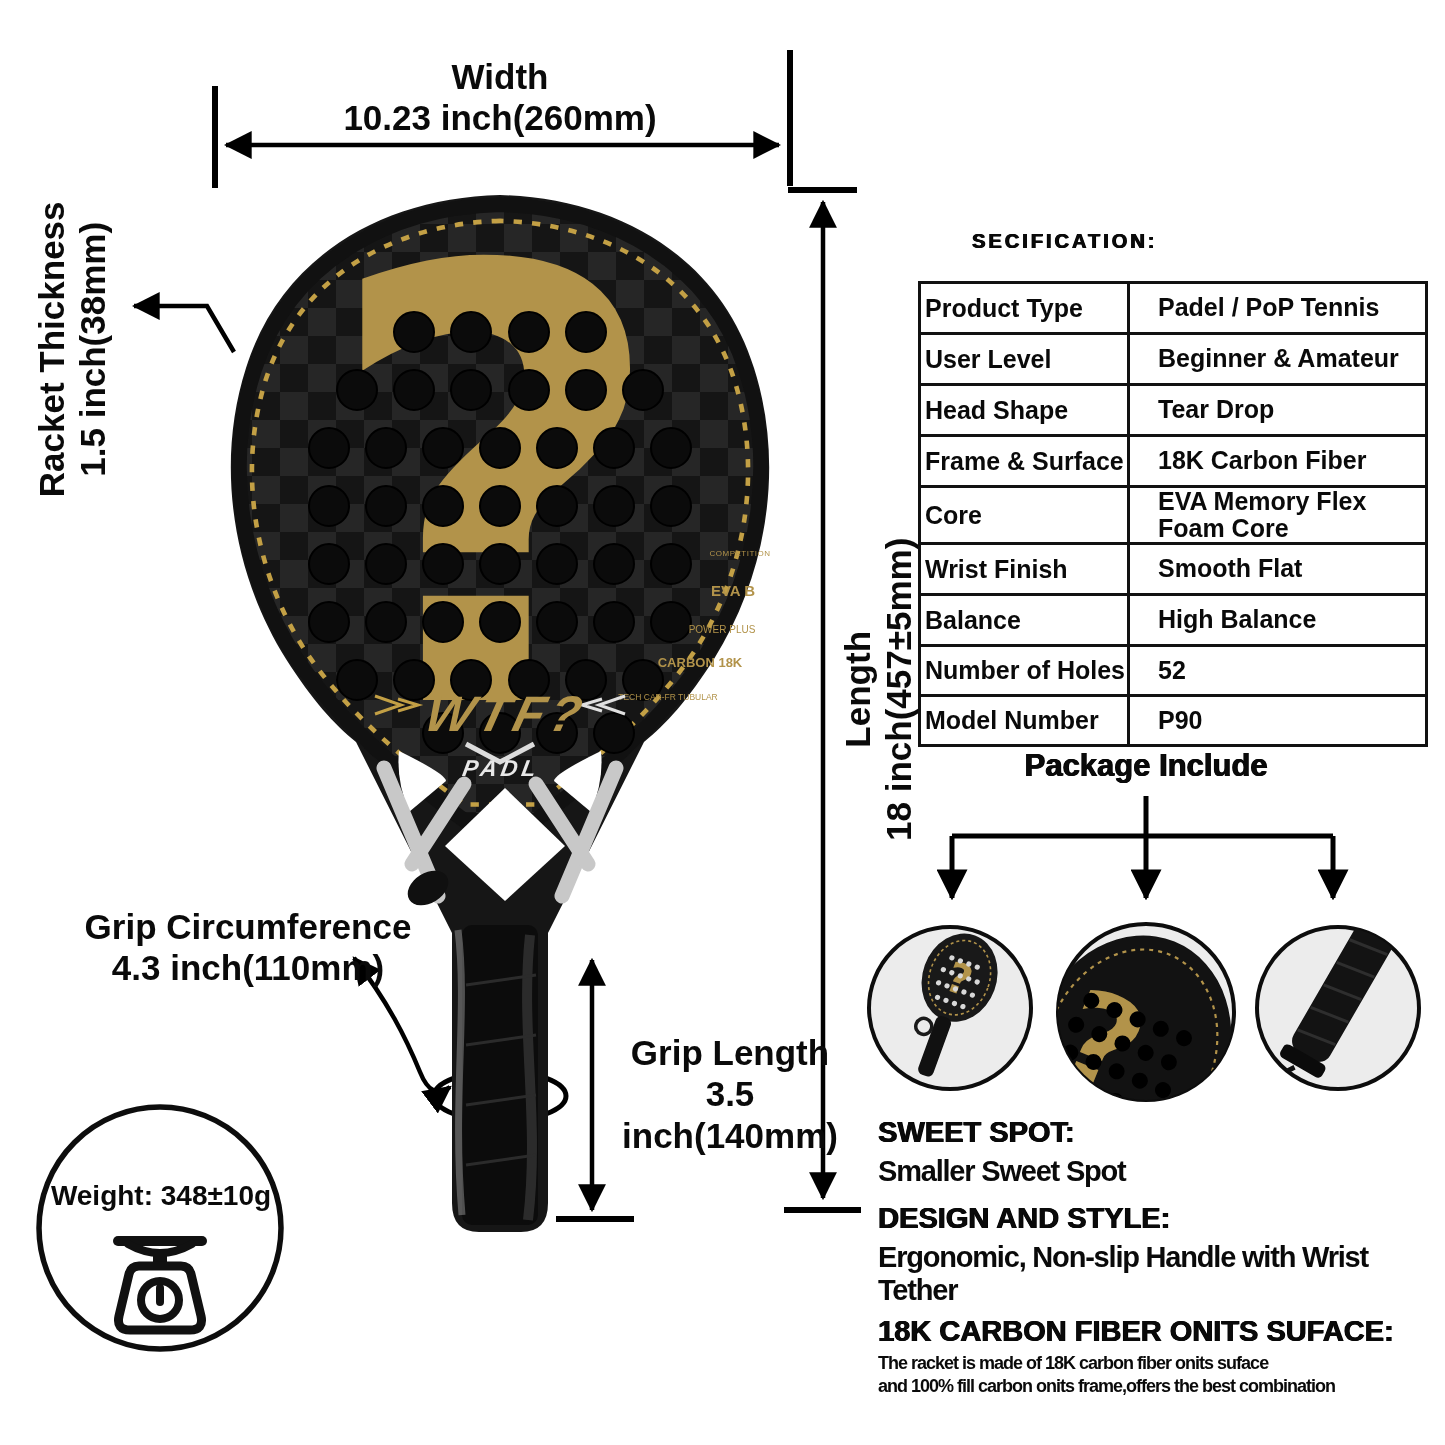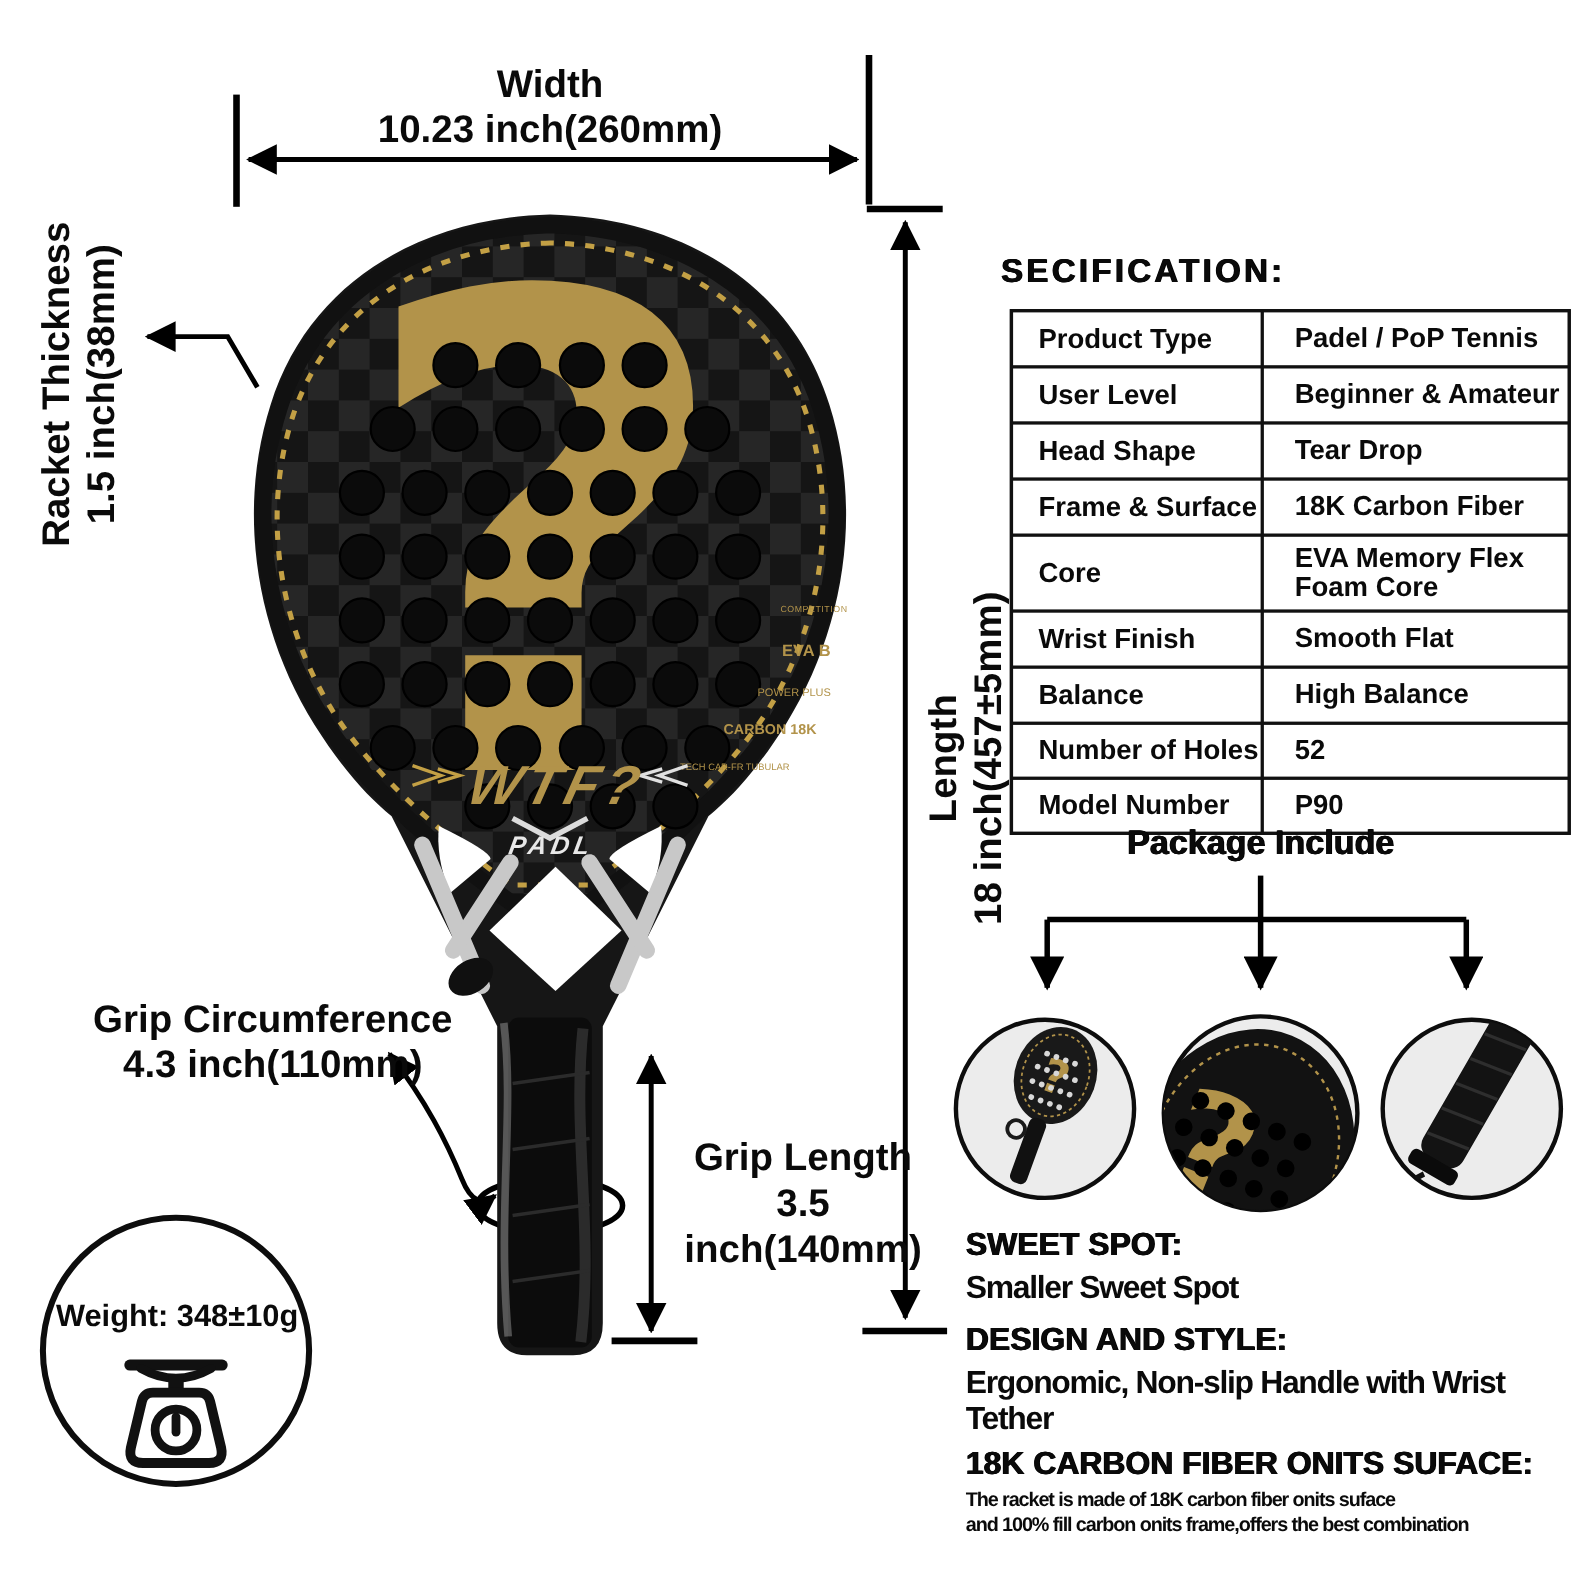--- a/index.html
+++ b/index.html
@@ -6,26 +6,26 @@
   #canvas{position:relative;width:1445px;height:1445px;background:#fff;overflow:hidden;
           font-family:"Liberation Sans",sans-serif;color:#0a0a0a;}
   #art{position:absolute;left:0;top:0;z-index:1;}
   .txt{position:absolute;z-index:2;}
   .center{text-align:center;}
   .b{font-weight:bold;}
   .heavy{font-weight:bold;text-shadow:0.7px 0 0 #000,-0.4px 0 0 #000;}
   .dim-label{font-size:35px;font-weight:bold;line-height:1.18;}
   .rot{transform:rotate(-90deg);}
   
-  .spec-title{left:910px;top:230px;font-size:30px;letter-spacing:3px;}
+  .spec-title{left:972px;top:230px;font-size:20px;letter-spacing:3px;}
   .spec-table{position:absolute;left:918px;top:281px;width:504px;z-index:2;
               border:3px solid #111;background:#111;display:flex;flex-direction:column;gap:3px;}
   .spec-row{display:flex;gap:3px;}
   .spec-cell{background:#fff;display:flex;align-items:center;font-weight:bold;font-size:25px;}
-  .spec-label{width:202px;padding-left:23px;flex:none;}
+  .spec-label{width:202px;padding-left:4px;flex:none;}
   .spec-value{flex:1;padding-left:28px;line-height:1.1;}
   
   .features{left:878px;top:1116px;width:566px;}
   .f-title{font-size:29px;margin-top:14px;}
   .f-title:first-child{margin-top:0;}
   .f-body{font-size:29px;font-weight:bold;letter-spacing:-1.2px;margin-top:6px;}
   .f-line{font-size:18px;font-weight:bold;letter-spacing:-1px;line-height:1.3;}
   .pkg-title{left:946px;top:748px;width:400px;font-size:31px;}
   .weight-text{left:48px;top:1180px;width:226px;font-size:28px;}
 </style>
@@ -340,21 +340,21 @@
       <div class="spec-cell spec-value">Beginner &amp; Amateur</div>
     </div>
     <div class="spec-row" style="height:48px">
       <div class="spec-cell spec-label">Head Shape</div>
       <div class="spec-cell spec-value">Tear Drop</div>
     </div>
     <div class="spec-row" style="height:48px">
       <div class="spec-cell spec-label">Frame &amp; Surface</div>
       <div class="spec-cell spec-value">18K Carbon Fiber</div>
     </div>
-    <div class="spec-row" style="height:66px">
+    <div class="spec-row" style="height:54px">
       <div class="spec-cell spec-label">Core</div>
       <div class="spec-cell spec-value" style="max-width:300px">EVA Memory Flex Foam Core</div>
     </div>
     <div class="spec-row" style="height:48px">
       <div class="spec-cell spec-label">Wrist Finish</div>
       <div class="spec-cell spec-value">Smooth Flat</div>
     </div>
     <div class="spec-row" style="height:48px">
       <div class="spec-cell spec-label">Balance</div>
       <div class="spec-cell spec-value">High Balance</div>

